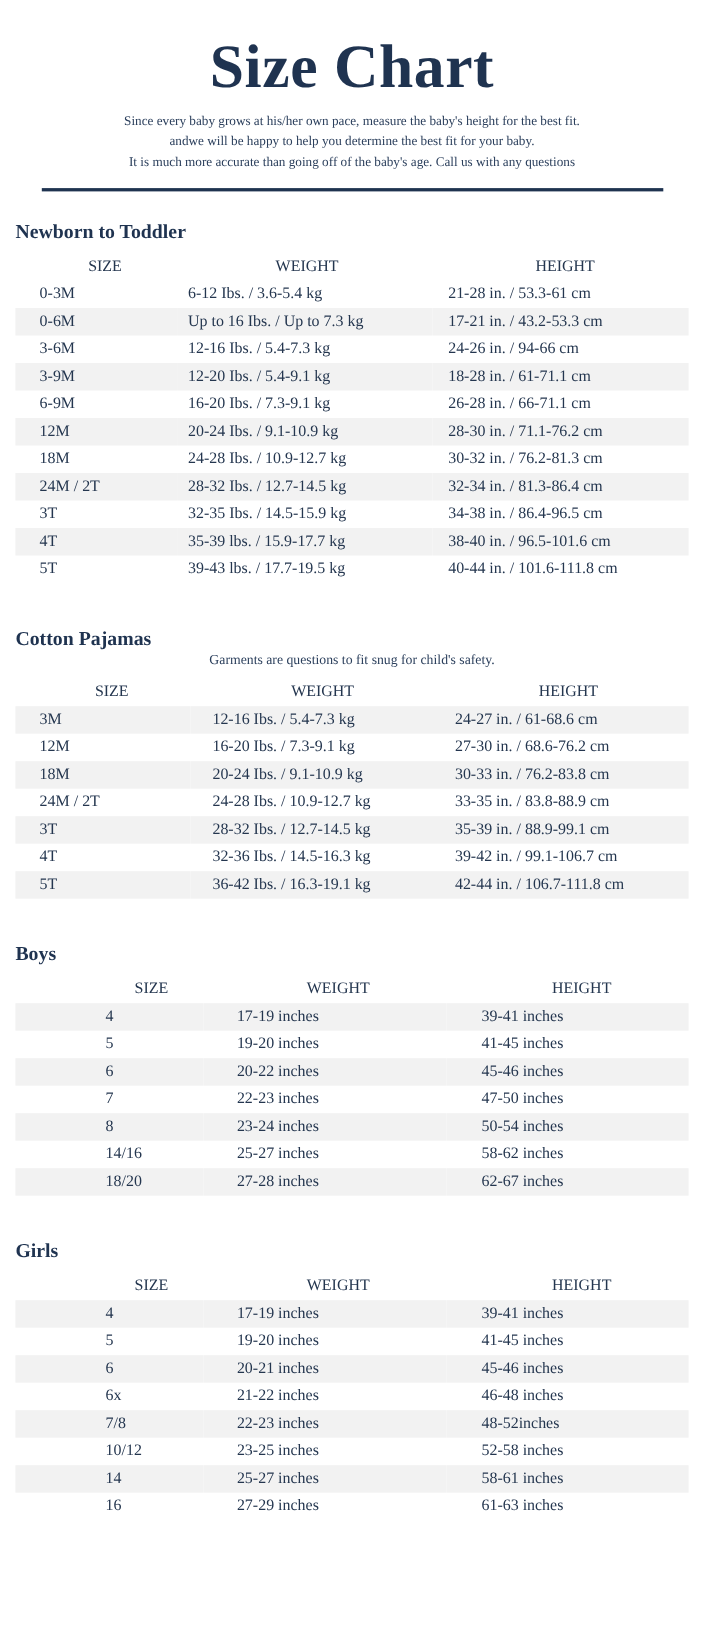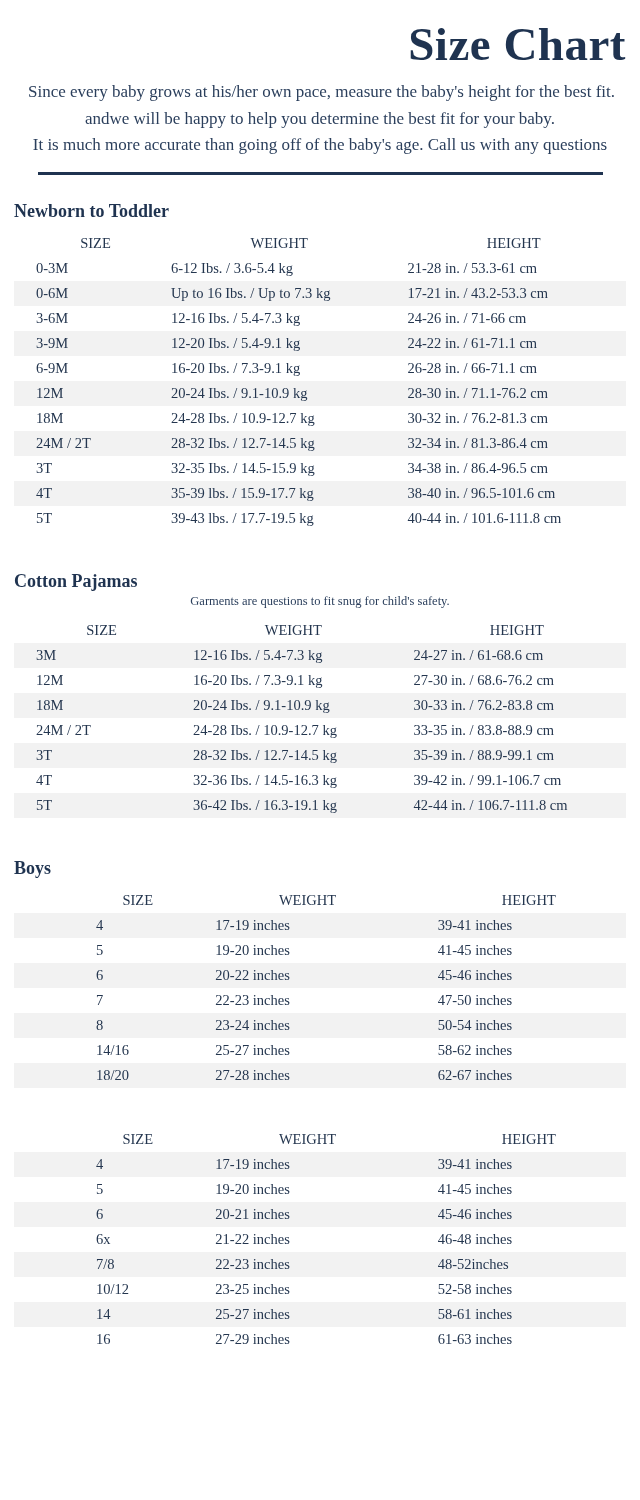--- a/index.html
+++ b/index.html
@@ -12,32 +12,32 @@
     width: 640px;
     min-height: 1500px;
     font-family: "Liberation Serif", serif;
     color: #24364f;
   }
   .page {
     width: 640px;
     padding: 0 14px 20px 14px;
   }
   .title {
-    text-align: right;
+    text-align: center;
     font-family: "Liberation Serif", serif;
-    font-size: 47px;
+    font-size: 56px;
     font-weight: bold;
     letter-spacing: 0.5px;
     color: #1f3350;
-    margin: 20px 0 10px 0;
+    margin: 32px 0 10px 0;
     line-height: 1.05;
   }
   .intro {
     text-align: center;
-    font-size: 17px;
+    font-size: 12px;
     line-height: 1.55;
     color: #2b3f5c;
     padding: 0 14px;
     margin-bottom: 14px;
   }
   .intro div { white-space: nowrap; }
   .divider-wrap {
     display: flex;
     justify-content: center;
     margin: 6px 0 26px 0;
@@ -146,26 +146,26 @@
           <td class="d3">21-28 in. / 53.3-61 cm</td>
         </tr>
         <tr class="alt">
           <td class="d1">0-6M</td>
           <td class="d2">Up to 16 Ibs. / Up to 7.3 kg</td>
           <td class="d3">17-21 in. / 43.2-53.3 cm</td>
         </tr>
         <tr>
           <td class="d1">3-6M</td>
           <td class="d2">12-16 Ibs. / 5.4-7.3 kg</td>
-          <td class="d3">24-26 in. / 71-66 cm</td>
+          <td class="d3">24-26 in. / 94-66 cm</td>
         </tr>
         <tr class="alt">
           <td class="d1">3-9M</td>
           <td class="d2">12-20 Ibs. / 5.4-9.1 kg</td>
-          <td class="d3">24-22 in. / 61-71.1 cm</td>
+          <td class="d3">18-28 in. / 61-71.1 cm</td>
         </tr>
         <tr>
           <td class="d1">6-9M</td>
           <td class="d2">16-20 Ibs. / 7.3-9.1 kg</td>
           <td class="d3">26-28 in. / 66-71.1 cm</td>
         </tr>
         <tr class="alt">
           <td class="d1">12M</td>
           <td class="d2">20-24 Ibs. / 9.1-10.9 kg</td>
           <td class="d3">28-30 in. / 71.1-76.2 cm</td>
@@ -310,20 +310,21 @@
           <td class="d2">27-28 inches</td>
           <td class="d3">62-67 inches</td>
         </tr>
       </tbody>
     </table>
   </div>
 
   <div class="spacer-sm"></div>
 
   <div class="section">
+    <div class="section-title">Girls</div>
     <table class="tbl-c">
       <colgroup>
           <col class="c1">
           <col class="c2">
           <col class="c3">
         </colgroup>
       <thead>
         <tr>
           <th class="h1">SIZE</th>
           <th class="h2">WEIGHT</th>

